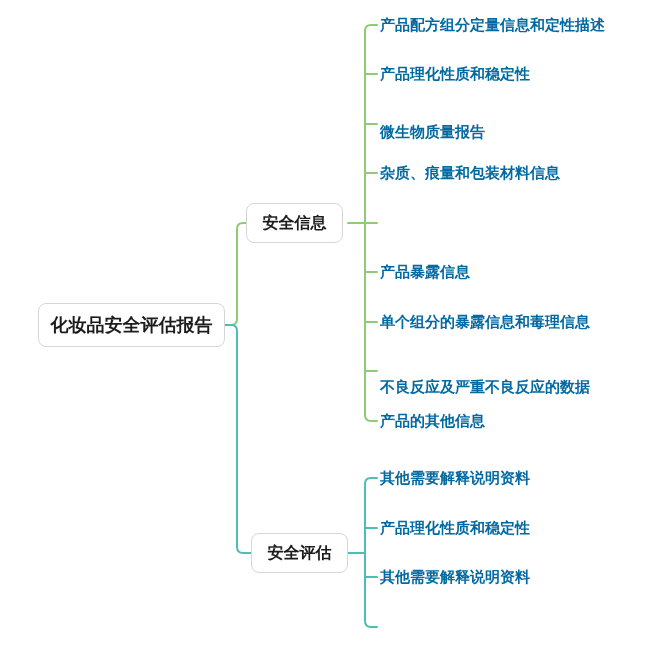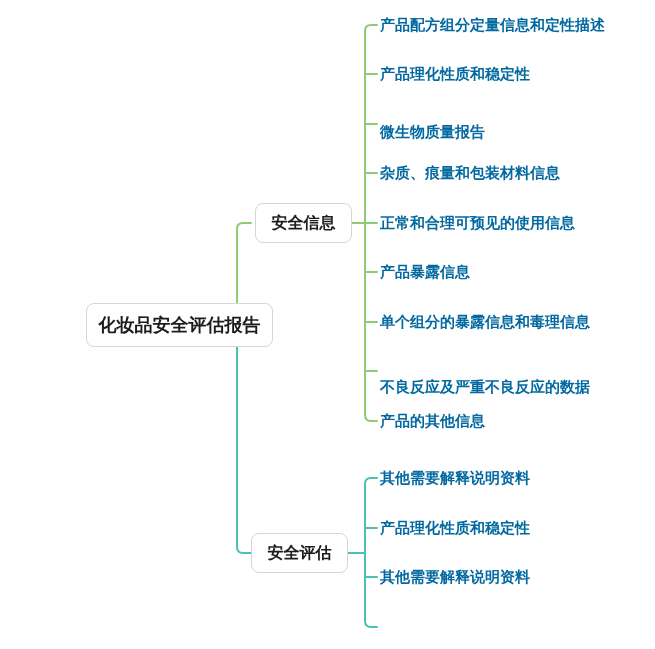--- a/index.html
+++ b/index.html
@@ -35,28 +35,27 @@
     color: #1c1c1c;
     font-weight: 700;
     white-space: nowrap;
   }
   .node.root {
     left: 38px;
     top: 303px;
     width: 187px;
     height: 44px;
     font-size: 18px;
-    margin-left: 48px;
   }
   .node.branch {
     width: 97px;
     height: 40px;
     font-size: 16px;
   }
-  .node.branch.b1 { left: 255px; top: 203px; text-align: center; }
+  .node.branch.b1 { left: 246px; top: 203px; text-align: center; }
   .node.branch.b2 { left: 251px; top: 533px; }
   .leaf {
     position: absolute;
     left: 380px;
     transform: translateY(-50%);
     font-size: 15px;
     font-weight: 600;
     color: #0369a1;
     white-space: nowrap;
     line-height: 20px;
@@ -81,21 +80,20 @@
 
   <div class="node root">化妆品安全评估报告</div>
 
   <div class="node branch b1">安全信息</div>
   <div class="node branch b2">安全评估</div>
 
   <div class="leaf" style="top:25px">产品配方组分定量信息和定性描述</div>
   <div class="leaf" style="top:74px">产品理化性质和稳定性</div>
   <div class="leaf" style="top:132px">微生物质量报告</div>
   <div class="leaf" style="top:173px">杂质、痕量和包装材料信息</div>
-  <div class="leaf" style="top:223px">正常和合理可预见的使用信息</div>
   <div class="leaf" style="top:322px">单个组分的暴露信息和毒理信息</div>
   <div class="leaf" style="top:272px">产品暴露信息</div>
   <div class="leaf" style="top:387px">不良反应及严重不良反应的数据</div>
   <div class="leaf" style="top:421px">产品的其他信息</div>
 
   <div class="leaf" style="top:478px">其他需要解释说明资料</div>
   <div class="leaf" style="top:528px">产品理化性质和稳定性</div>
   <div class="leaf" style="top:577px">其他需要解释说明资料</div>
 
 </div>

